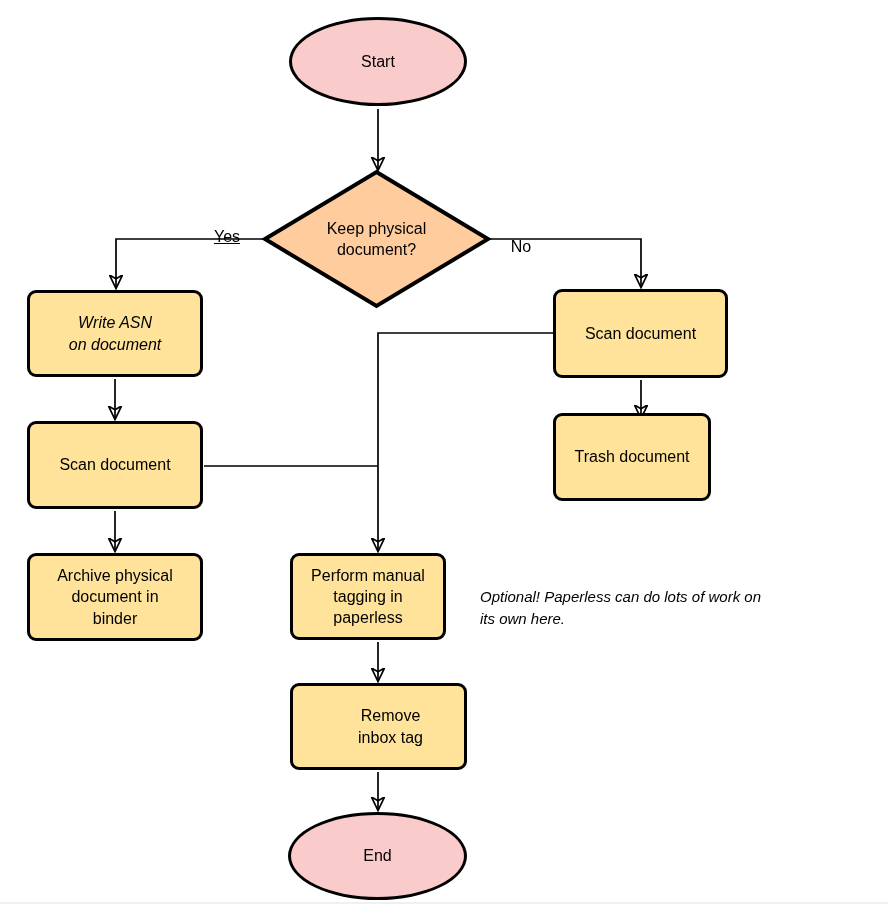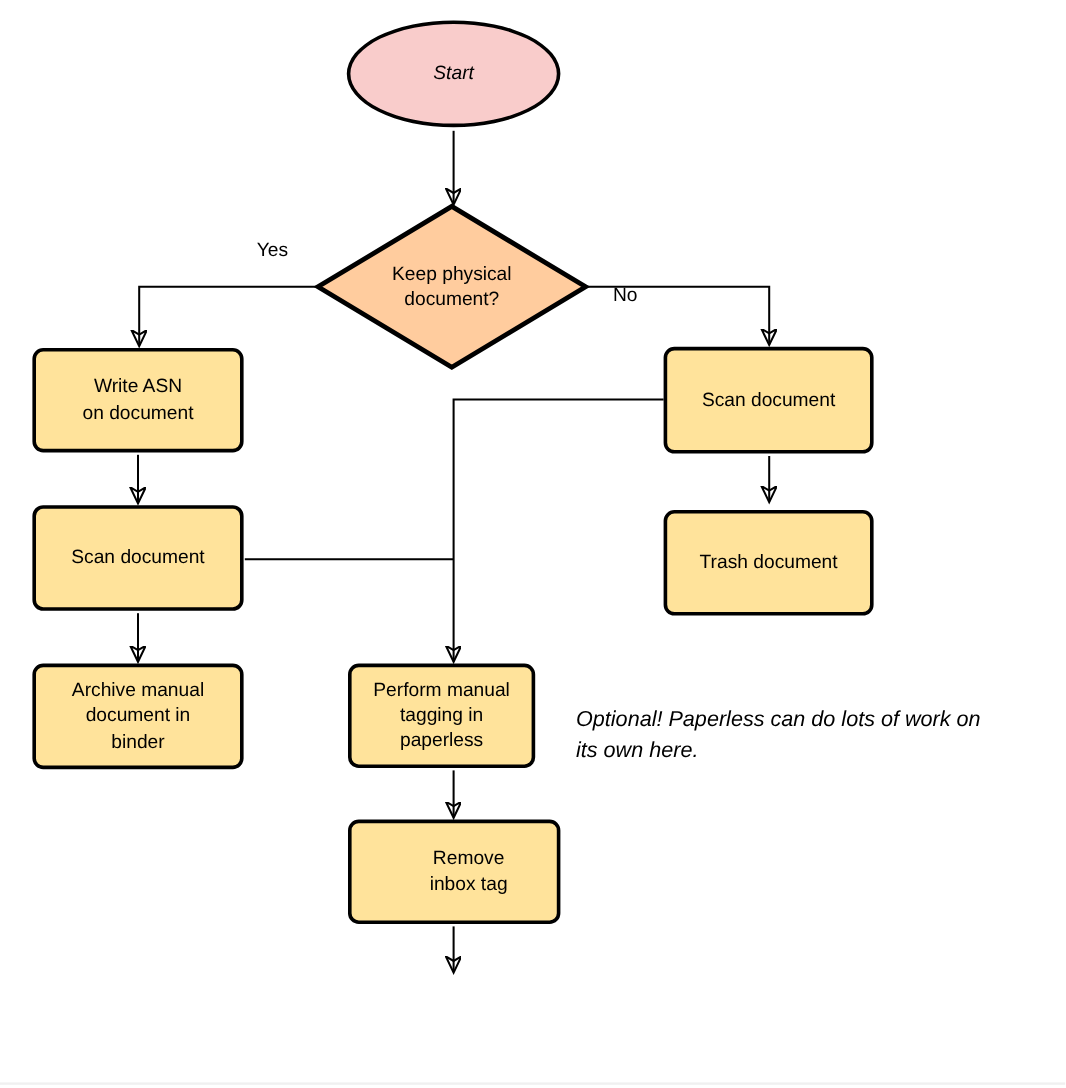--- a/index.html
+++ b/index.html
@@ -59,21 +59,21 @@
     font-size: 16px;
     color: #000000;
     text-align: center;
     width: 46px;
   }
   .annotation {
     position: absolute;
     left: 480px;
     top: 586px;
     width: 405px;
-    font-size: 18px;
+    font-size: 15px;
     font-style: italic;
     line-height: 1.47;
     color: #000000;
     white-space: pre-line;
   }
   .page-bottom-line {
     position: absolute;
     left: 0; top: 902px;
     width: 888px; height: 2px;
     background: #f0f0f0;
@@ -95,67 +95,70 @@
     <path d="M 489 239 L 641 239 L 641 287" marker-end="url(#arrow)"></path>
     <path d="M 115 379 L 115 419" marker-end="url(#arrow)"></path>
     <path d="M 115 511 L 115 551" marker-end="url(#arrow)"></path>
     <path d="M 641 380 L 641 418" marker-end="url(#arrow)"></path>
     <path d="M 553 333 L 378 333 L 378 551" marker-end="url(#arrow)"></path>
     <path d="M 204 466 L 378 466"></path>
     <path d="M 378 642 L 378 681" marker-end="url(#arrow)"></path>
     <path d="M 378 772 L 378 810" marker-end="url(#arrow)"></path>
   </svg>
 
-  <div class="node term" style="left:289px; top:17px; width:178px; height:89px;font-style:italic;">
+  <div class="node term" style="left:289px; top:17px; width:178px; height:89px;">
     <span class="lbl">Start</span>
   </div>
 
   <div class="node decision" style="left:265px; top:172px; width:223px; height:134px;">
     <svg width="233" height="144" viewBox="-5 -5 233 144">
       <polygon points="111.5,0 223,67 111.5,134 0,67" fill="#FFCC9E" stroke="#000000" stroke-width="4"></polygon>
     </svg>
     <span class="lbl">Keep physical
 document?</span>
   </div>
 
-  <div class="node proc" style="left:27px; top:290px; width:176px; height:87px;">
+  <div class="node proc" style="left:27px; top:290px; width:176px; height:87px;font-style:italic;">
     <span class="lbl">Write ASN
 on document</span>
   </div>
 
   <div class="node proc" style="left:27px; top:421px; width:176px; height:88px;">
     <span class="lbl">Scan document</span>
   </div>
 
   <div class="node proc" style="left:27px; top:553px; width:176px; height:88px;">
-    <span class="lbl">Archive manual
+    <span class="lbl">Archive physical
 document in
 binder</span>
   </div>
 
   <div class="node proc" style="left:553px; top:289px; width:175px; height:89px;">
     <span class="lbl">Scan document</span>
   </div>
 
-  <div class="node proc" style="left:553px; top:425px; width:175px; height:88px;">
+  <div class="node proc" style="left:553px; top:413px; width:158px; height:88px;">
     <span class="lbl">Trash document</span>
   </div>
 
   <div class="node proc" style="left:290px; top:553px; width:156px; height:87px;">
     <span class="lbl">Perform manual
 tagging in
 paperless</span>
   </div>
 
   <div class="node proc" style="left:290px; top:683px; width:177px; height:87px;padding-left:24px;">
     <span class="lbl">Remove
 inbox tag</span>
   </div>
 
+  <div class="node term" style="left:288px; top:812px; width:179px; height:88px;">
+    <span class="lbl">End</span>
+  </div>
 
-  <div class="edge-label" style="left:204px; top:200px;">Yes</div>
+  <div class="edge-label" style="left:204px; top:228px;text-decoration:underline;">Yes</div>
   <div class="edge-label" style="left:498px; top:212px;margin-top:26px;">No</div>
 
   <div class="annotation">Optional! Paperless can do lots of work on
 its own here.</div>
 
   <div class="page-bottom-line"></div>
 </div>
 
 </body></html>

